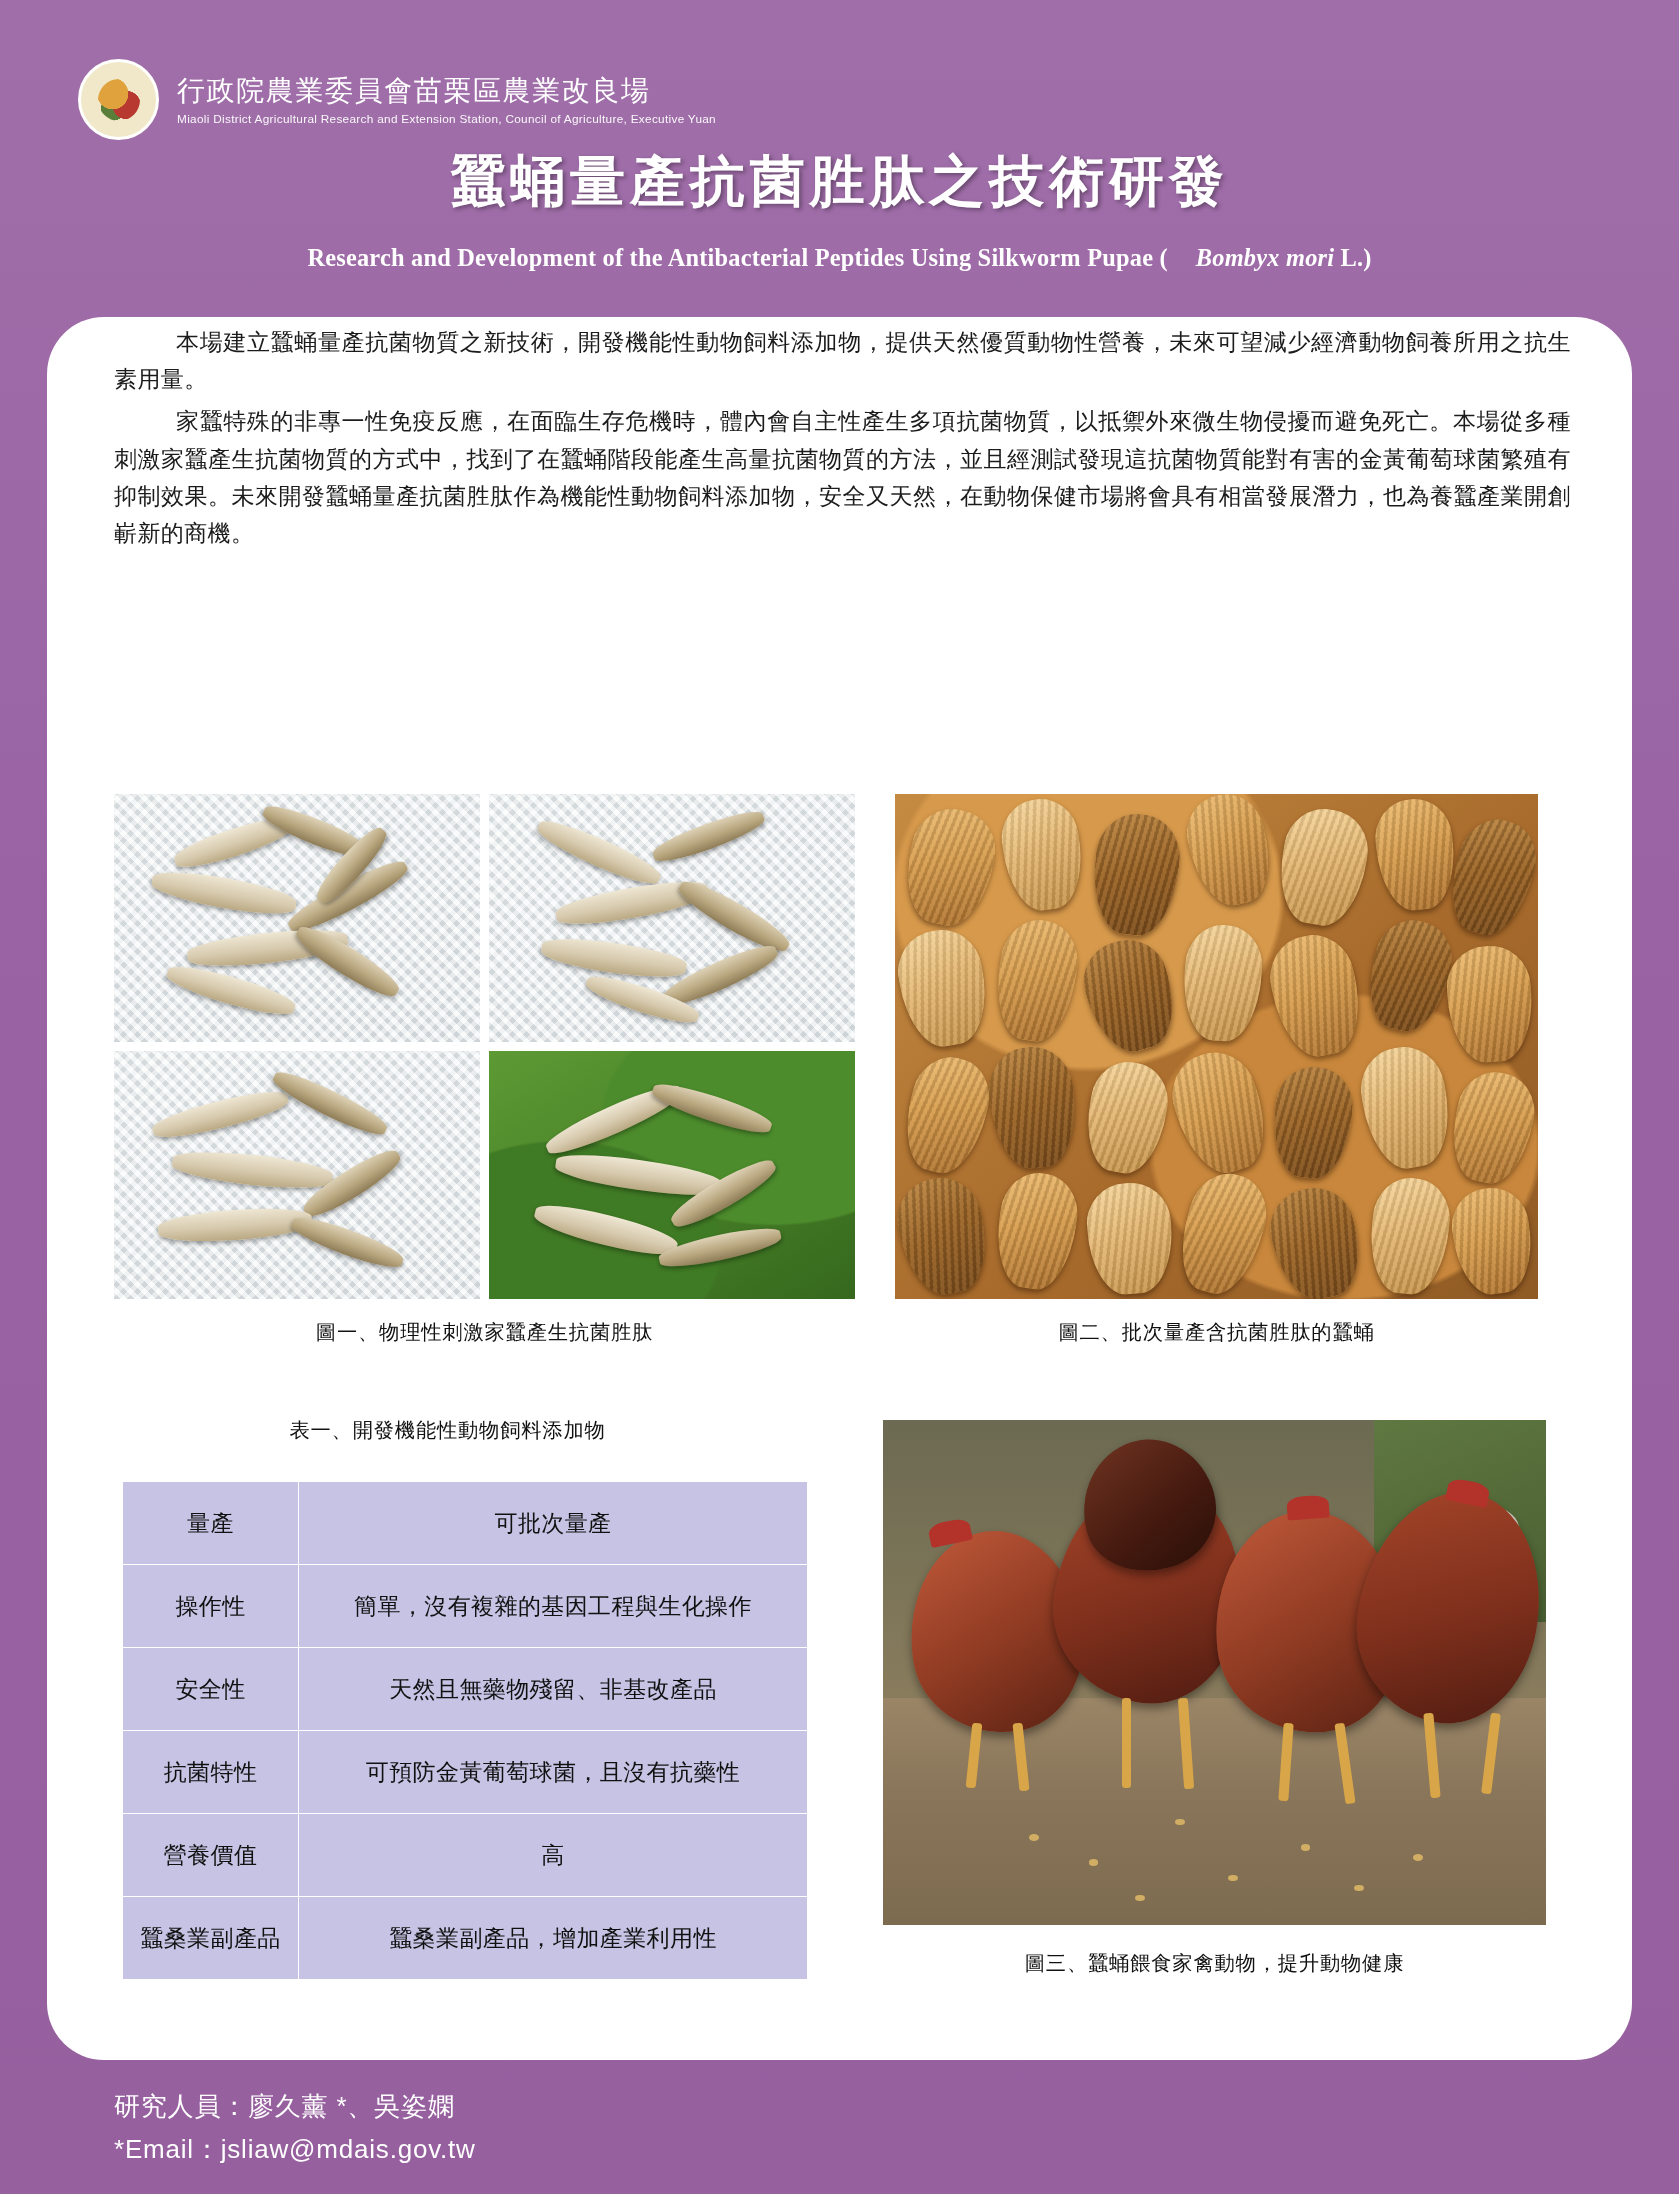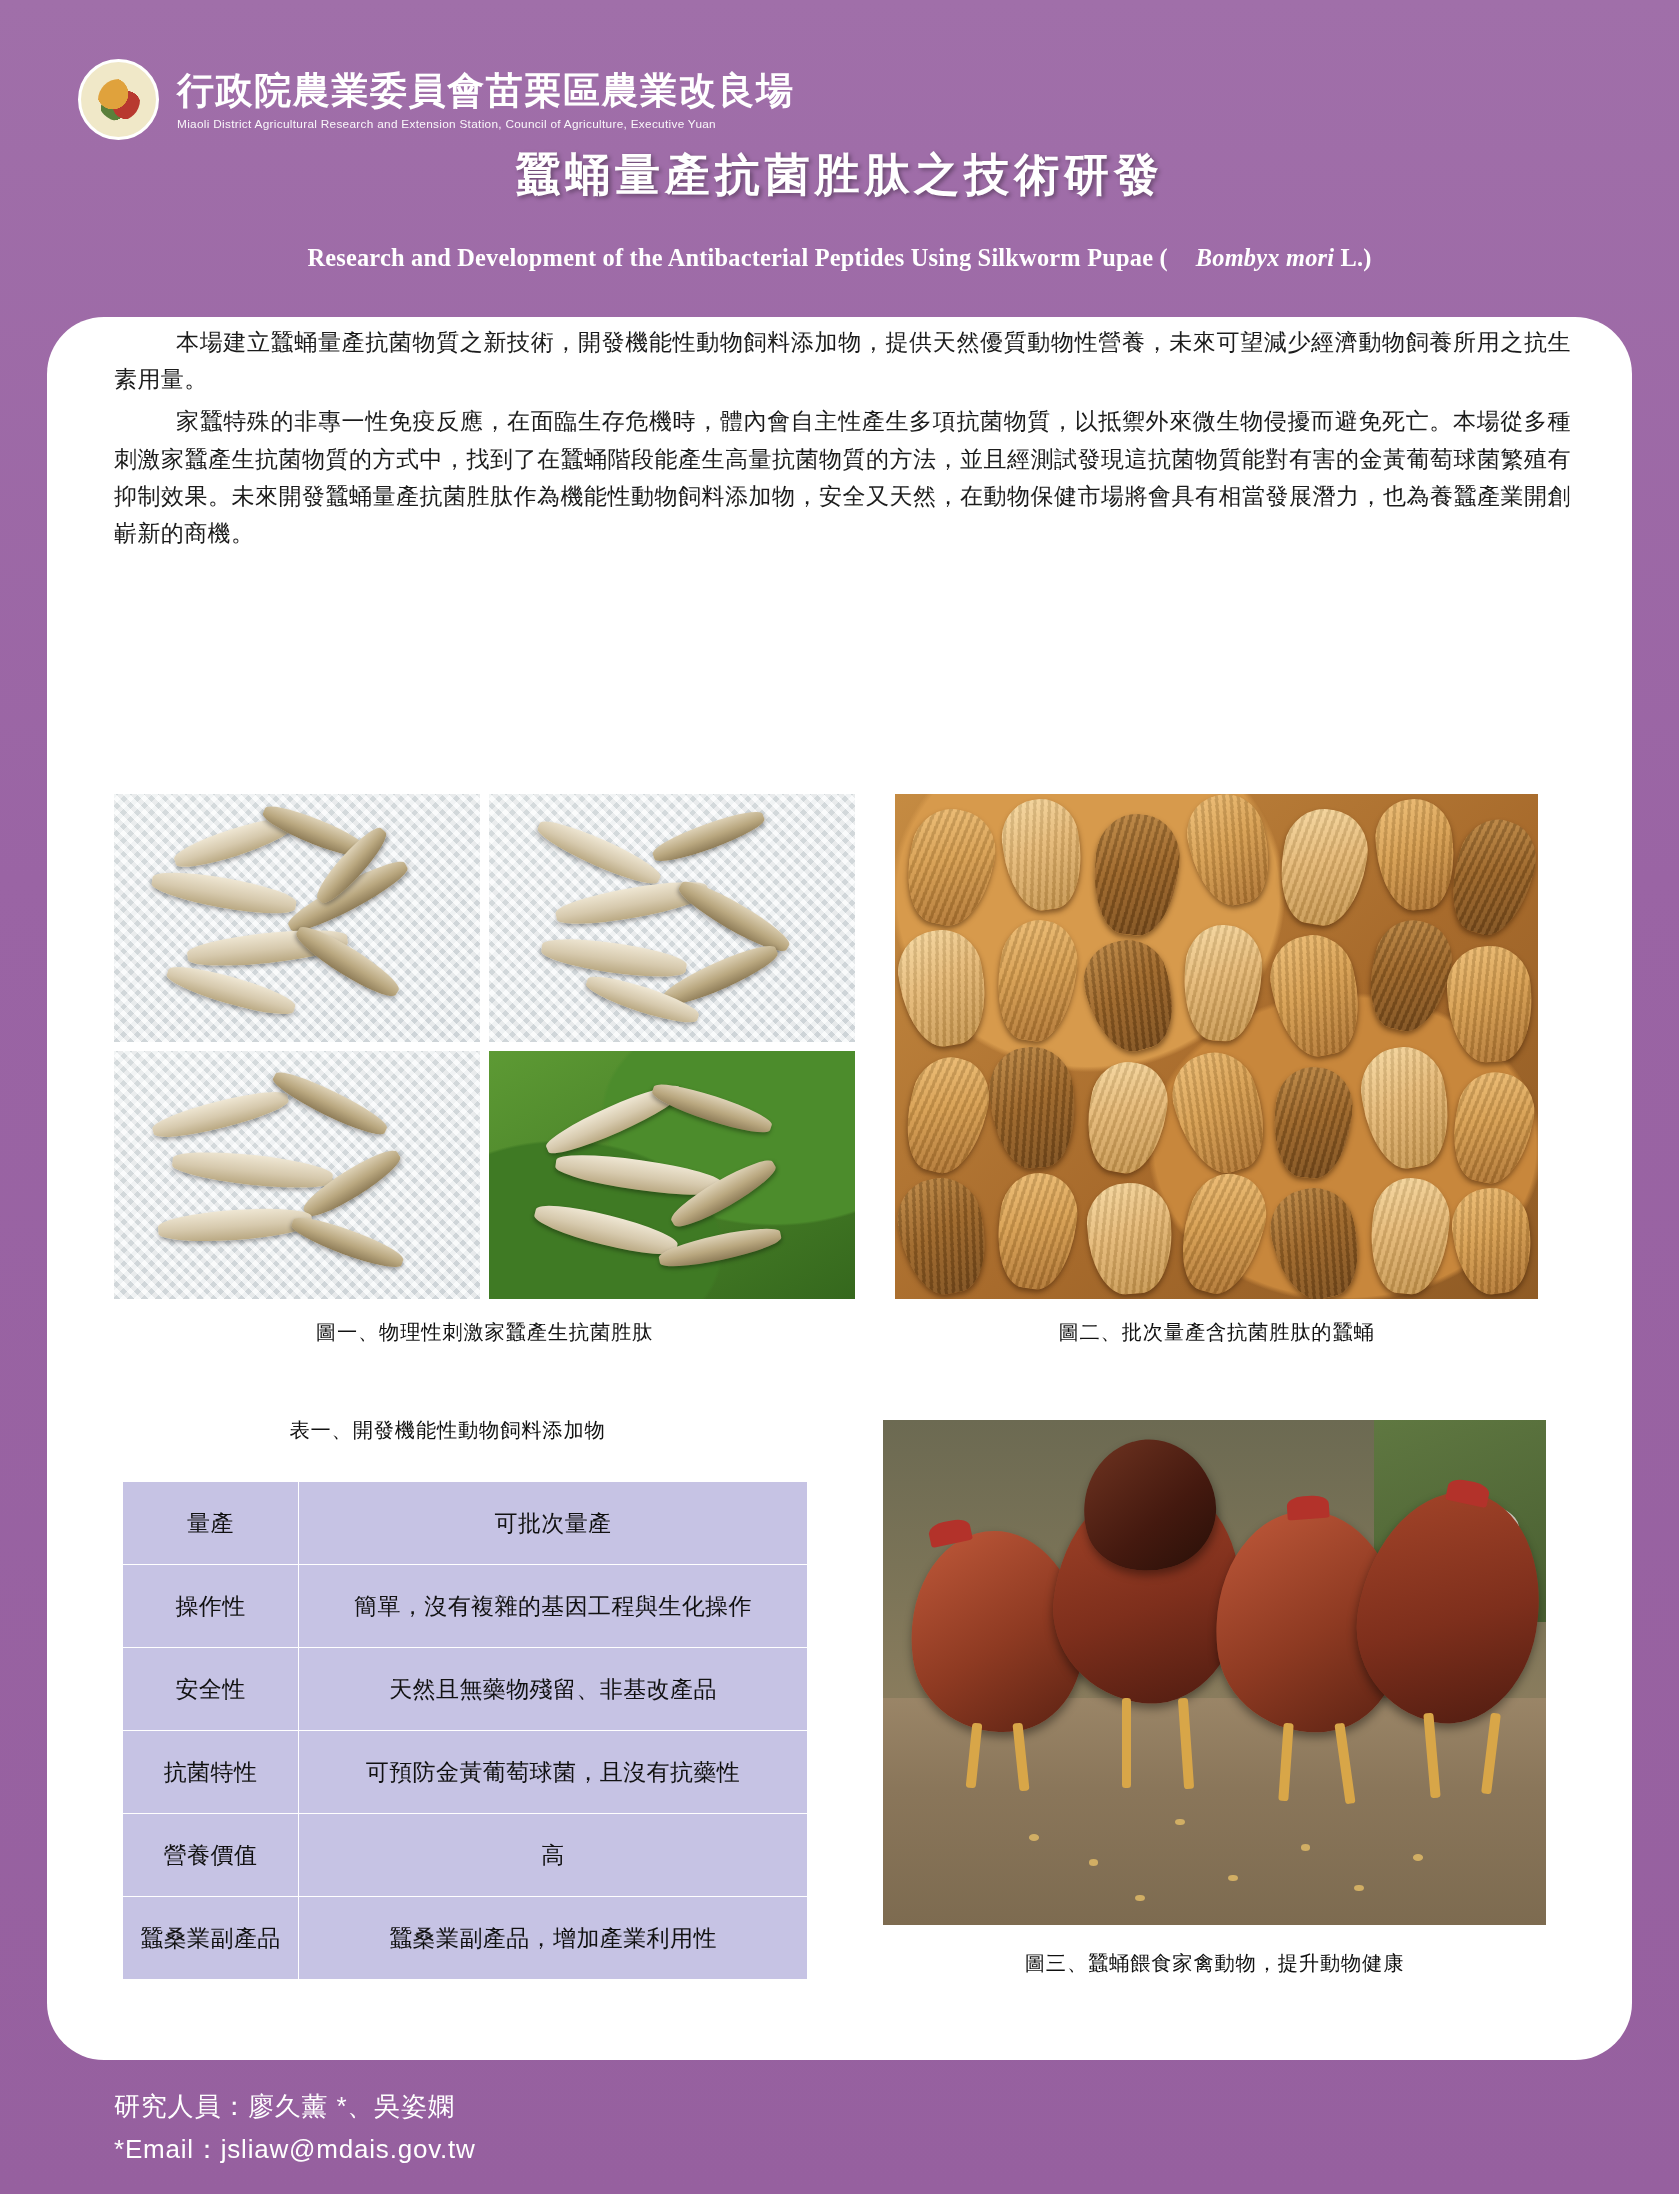--- a/index.html
+++ b/index.html
@@ -70,40 +70,39 @@
     background:
       radial-gradient(circle at 35% 35%, #e0a23c 0 40%, transparent 41%),
       radial-gradient(circle at 68% 62%, #b8392f 0 36%, transparent 37%),
       radial-gradient(circle at 36% 70%, #5a7f3a 0 30%, transparent 31%);
   }
   .logo-text {
     margin-left: 18px;
     color: #ffffff;
   }
   .logo-text .cn {
-    font-size: 37px;
+    font-size: 28px;
     letter-spacing: 1.6px;
     line-height: 1.25;
-    font-weight: bold;
   }
   .logo-text .en {
     font-size: 11.8px;
     letter-spacing: 0.3px;
     line-height: 1.2;
     margin-top: 3.3px;
     opacity: .95;
   }
   .title-cn {
     position: absolute;
     left: 0;
     right: 0;
     top: 145px;
     text-align: center;
     color: #ffffff;
-    font-size: 45px;
+    font-size: 55px;
     font-weight: bold;
     letter-spacing: 4.9px;
     text-shadow: 2.4px 2.4px 4.1px rgba(0,0,0,.35);
   }
   .title-en {
     position: absolute;
     left: 0;
     right: 0;
     top: 244px;
     text-align: center;

